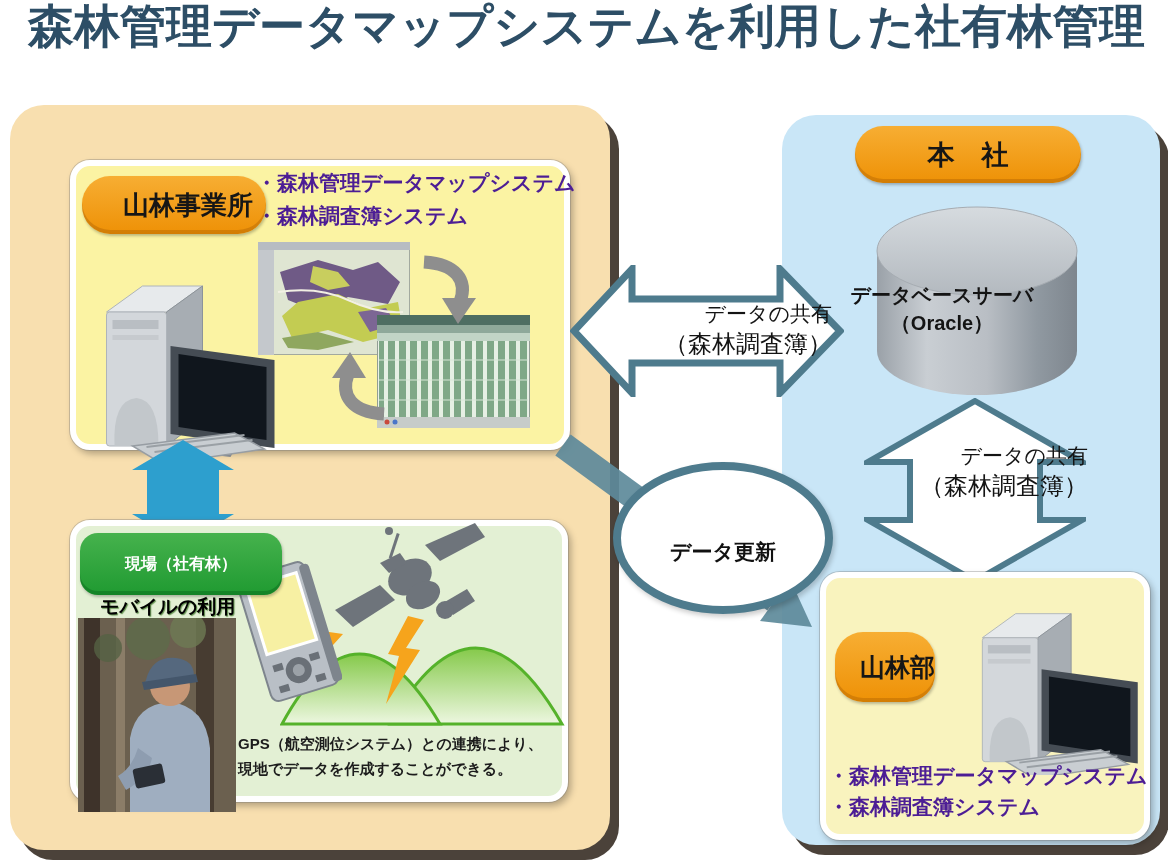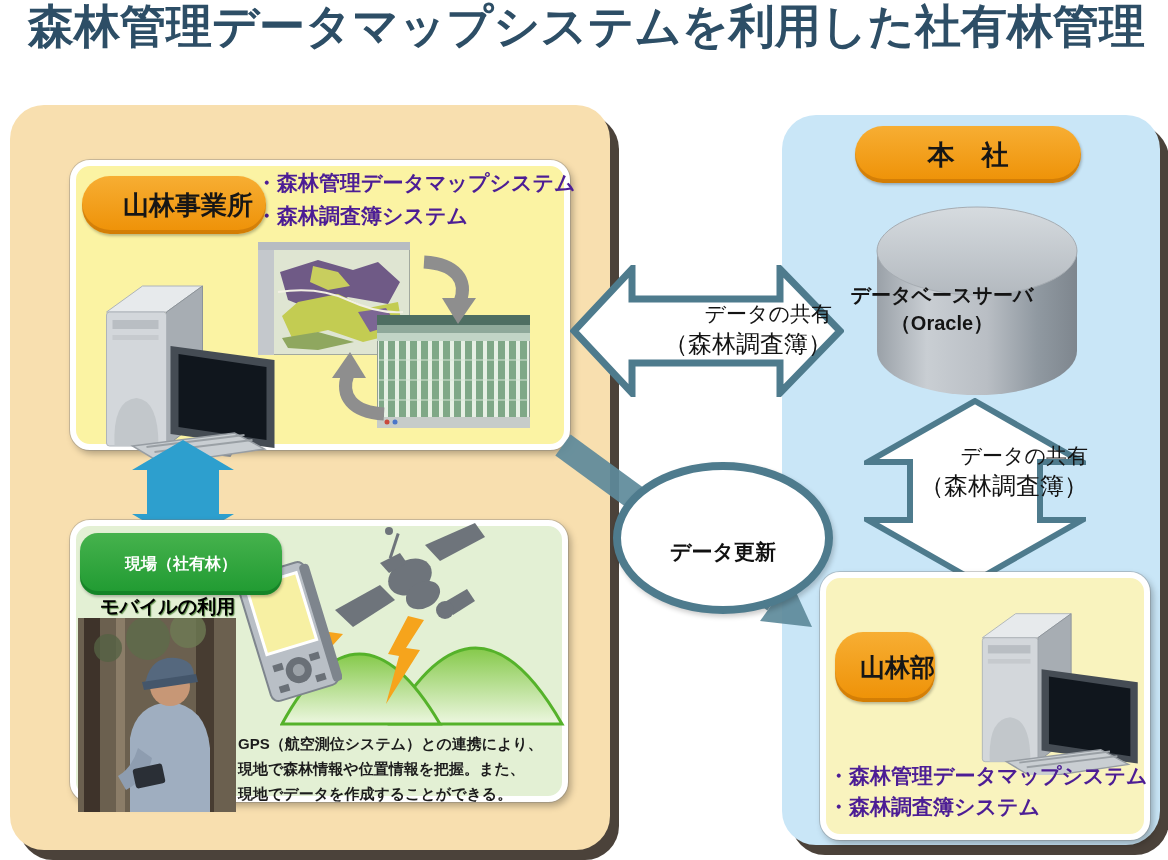--- a/index.html
+++ b/index.html
@@ -208,21 +208,20 @@
     <path d="M64 64 L118 56 L120 64 L66 72 Z" fill="#44566B"></path>
     <rect x="56" y="148" width="30" height="20" rx="3" fill="#2A2F36" transform="rotate(-12 71 158)"></rect>
   </svg>
 
   <div class="abs badge badge-green b-field">
     <span>現場（社有林）</span>
   </div>
   <div class="abs mobile-caption">モバイルの利用</div>
   <div class="abs pda-desc">
     <div>GPS（航空測位システム）との連携により、</div>
-    <div>現地で森林情報や位置情報を把握。また、</div>
     <div>現地でデータを作成することができる。</div>
   </div>
 
   <svg class="abs" style="left:545px;top:425px;" width="285" height="215" viewBox="0 0 285 215">
     <g opacity="0.92">
       <line x1="18" y1="20" x2="230" y2="175" stroke="#5E8A9B" stroke-width="26"></line>
       <polygon points="215,196 245,154 267,202" fill="#5E8A9B"></polygon>
     </g>
   </svg>
 

